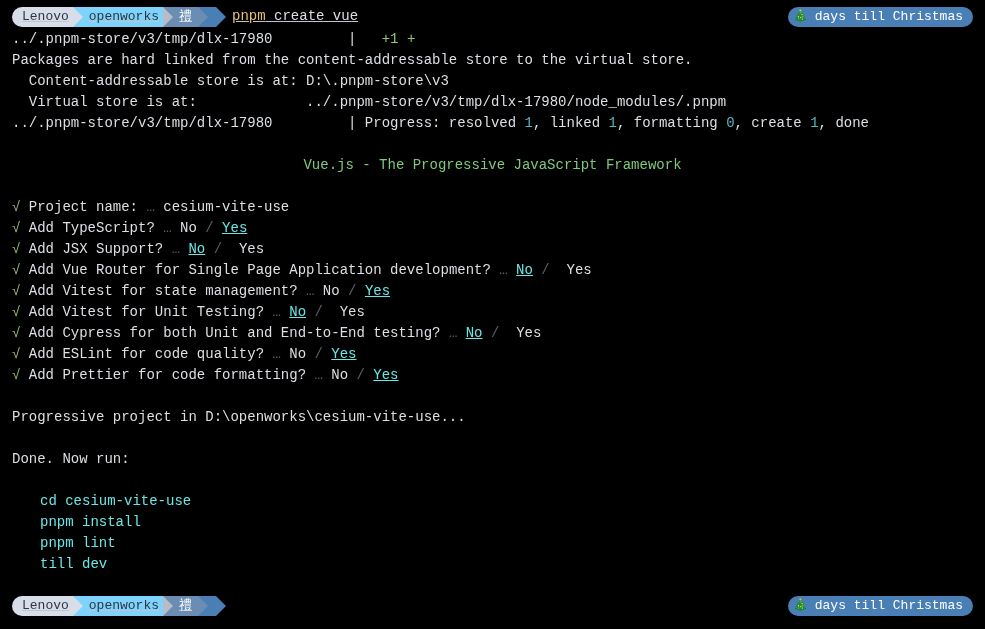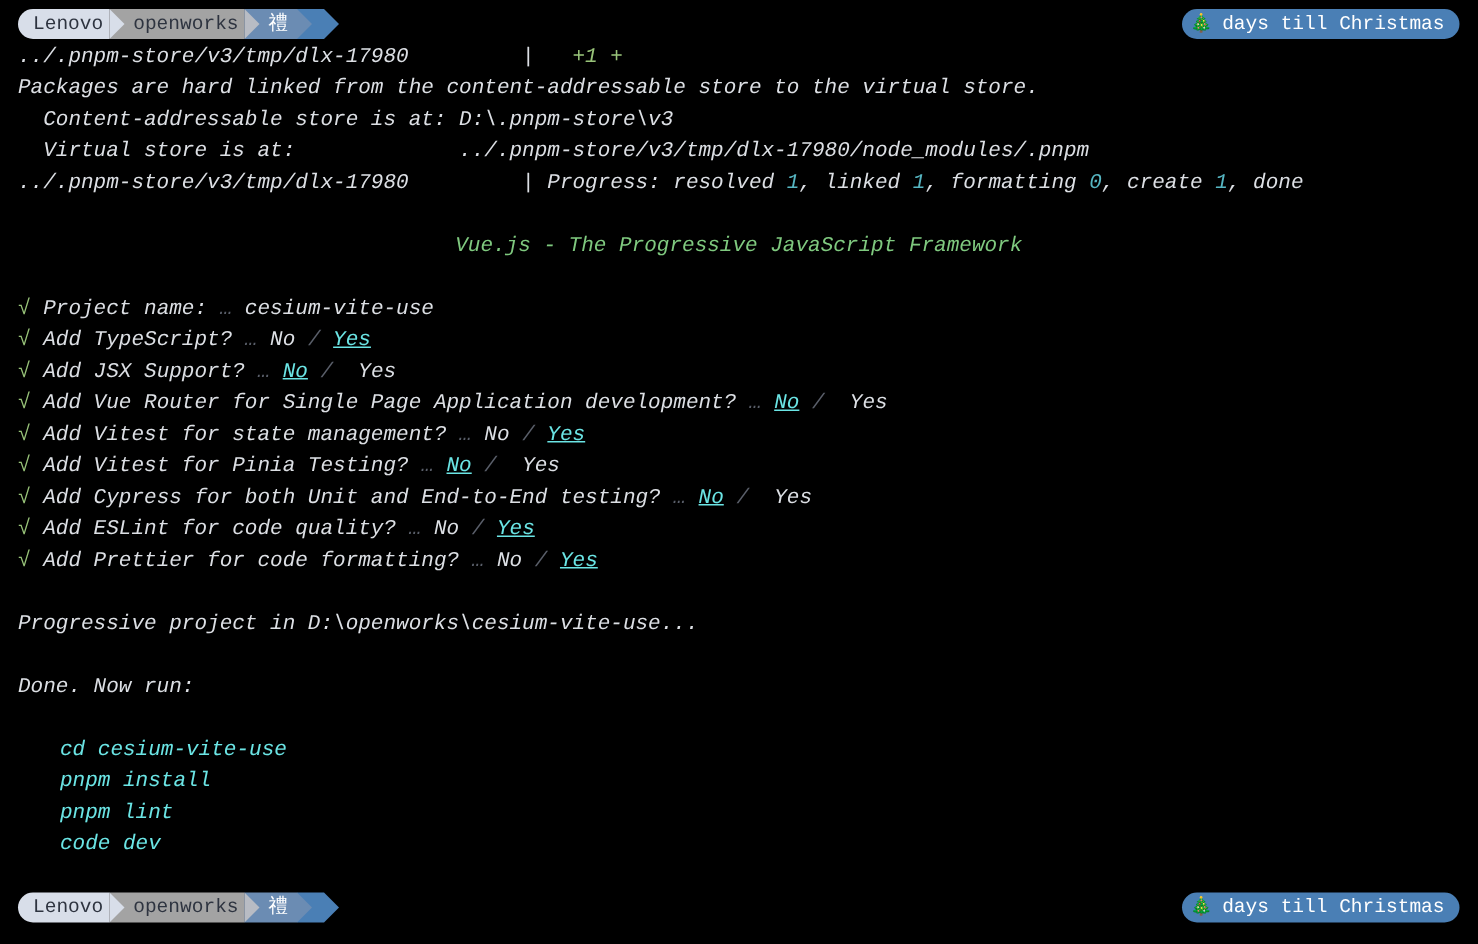--- a/index.html
+++ b/index.html
@@ -20,20 +20,21 @@
     }
     .prompt-line {
       display: flex;
       align-items: center;
       justify-content: space-between;
       margin-bottom: 2px;
     }
     .prompt-left {
       display: flex;
       align-items: flex-end;
+      text-decoration: underline;
     }
     .badge {
       display: flex;
       align-items: center;
       background: #4a7fb5;
       color: #fff;
       padding: 0 10px 0 6px;
       height: 20px;
       border-radius: 10px;
       font-size: 13px;
@@ -60,21 +61,21 @@
       border-bottom: 10px solid transparent;
       z-index: 2;
     }
     .seg1 {
       background: #d8dee9;
       color: #2e3440;
       border-radius: 10px 0 0 10px;
     }
     .seg1::after { border-left-color: #d8dee9; }
     .seg2 {
-      background: #a3a3a3;
+      background: #7dd3fc;
       color: #2e3440;
       padding-left: 16px;
     }
     .seg2::after { border-left-color: #b8bcc4; }
     .seg3 {
       background: #6b8cb3;
       color: #fff;
       padding-left: 16px;
       padding-right: 6px;
     }
@@ -89,32 +90,33 @@
       margin-left: 16px;
     }
     .yellow { color: #e5c07b; }
     .cyan { color: #56b6c2; }
     .green { color: #98c379; }
     .brightgreen { color: #7fc97f; text-align: center; }
     .gray { color: #5a5f6a; }
     .aqua { color: #6be5e5; }
     .white { color: #dcdfe4; }
     .ul { text-decoration: underline; }
-    .line { white-space: pre; font-style: italic; }
+    .line { white-space: pre; }
     .indent { padding-left: 28px; }
   </style>
 </head>
 <body>
 
 <div class="prompt-line">
   <div class="prompt-left">
     <span class="seg seg1">Lenovo</span>
     <span class="seg seg2">openworks</span>
     <span class="seg seg3">禮</span>
     <span class="seg seg4"></span>
+    <span class="cmd"><span class="yellow">pnpm</span><span class="white"> create vue</span></span>
   </div>
   <div class="badge">
     <span class="badge-tree">🎄</span>
     <span>days till Christmas</span>
   </div>
 </div>
 
 <div class="line"><span class="white">../.pnpm-store/v3/tmp/dlx-17980        </span><span class="white"> |   </span><span class="green">+1 +</span></div>
 <div class="line white">Packages are hard linked from the content-addressable store to the virtual store.</div>
 <div class="line white">  Content-addressable store is at: D:\.pnpm-store\v3</div>
@@ -125,39 +127,39 @@
 
 <div class="line brightgreen">Vue.js - The Progressive JavaScript Framework</div>
 
 <div class="line">&nbsp;</div>
 
 <div class="line"><span class="green">√</span><span class="white"> Project name: </span><span class="gray">…</span><span class="white"> cesium-vite-use</span></div>
 <div class="line"><span class="green">√</span><span class="white"> Add TypeScript? </span><span class="gray">…</span><span class="white"> No</span><span class="gray"> / </span><span class="aqua ul">Yes</span></div>
 <div class="line"><span class="green">√</span><span class="white"> Add JSX Support? </span><span class="gray">…</span><span> </span><span class="aqua ul">No</span><span class="gray"> / </span><span class="white"> Yes</span></div>
 <div class="line"><span class="green">√</span><span class="white"> Add Vue Router for Single Page Application development? </span><span class="gray">…</span><span> </span><span class="aqua ul">No</span><span class="gray"> / </span><span class="white"> Yes</span></div>
 <div class="line"><span class="green">√</span><span class="white"> Add Vitest for state management? </span><span class="gray">…</span><span class="white"> No</span><span class="gray"> / </span><span class="aqua ul">Yes</span></div>
-<div class="line"><span class="green">√</span><span class="white"> Add Vitest for Pinia Testing? </span><span class="gray">…</span><span> </span><span class="aqua ul">No</span><span class="gray"> / </span><span class="white"> Yes</span></div>
+<div class="line"><span class="green">√</span><span class="white"> Add Vitest for Unit Testing? </span><span class="gray">…</span><span> </span><span class="aqua ul">No</span><span class="gray"> / </span><span class="white"> Yes</span></div>
 <div class="line"><span class="green">√</span><span class="white"> Add Cypress for both Unit and End-to-End testing? </span><span class="gray">…</span><span> </span><span class="aqua ul">No</span><span class="gray"> / </span><span class="white"> Yes</span></div>
 <div class="line"><span class="green">√</span><span class="white"> Add ESLint for code quality? </span><span class="gray">…</span><span class="white"> No</span><span class="gray"> / </span><span class="aqua ul">Yes</span></div>
 <div class="line"><span class="green">√</span><span class="white"> Add Prettier for code formatting? </span><span class="gray">…</span><span class="white"> No</span><span class="gray"> / </span><span class="aqua ul">Yes</span></div>
 
 <div class="line">&nbsp;</div>
 
 <div class="line white">Progressive project in D:\openworks\cesium-vite-use...</div>
 
 <div class="line">&nbsp;</div>
 
 <div class="line white">Done. Now run:</div>
 
 <div class="line">&nbsp;</div>
 
 <div class="line aqua indent">cd cesium-vite-use</div>
 <div class="line aqua indent">pnpm install</div>
 <div class="line aqua indent">pnpm lint</div>
-<div class="line aqua indent">code dev</div>
+<div class="line aqua indent">till dev</div>
 
 <div class="line">&nbsp;</div>
 
 <div class="prompt-line">
   <div class="prompt-left">
     <span class="seg seg1">Lenovo</span>
     <span class="seg seg2">openworks</span>
     <span class="seg seg3">禮</span>
     <span class="seg seg4"></span>
   </div>

